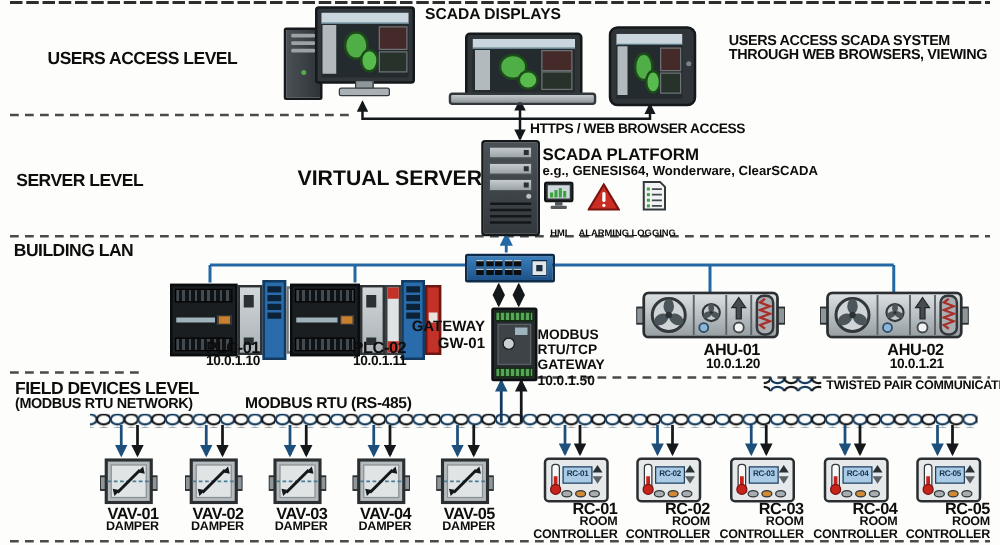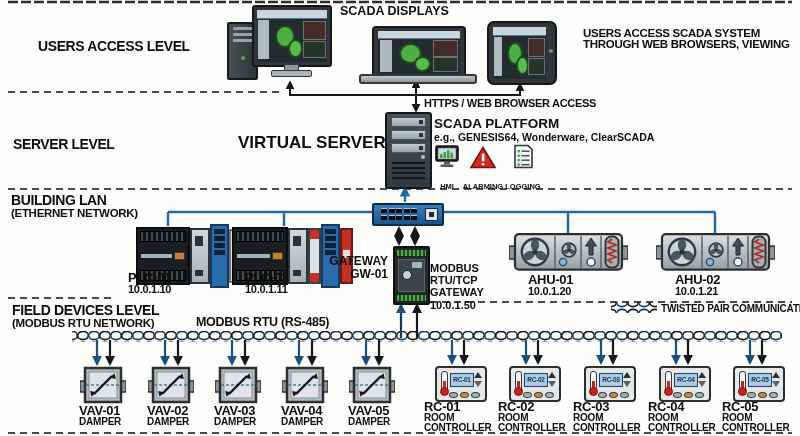--- a/index.html
+++ b/index.html
@@ -78,21 +78,21 @@
   .rc .thermo{position:absolute;left:4px;top:3px;width:5px;height:19px;background:#f7f8f8;border:1.2px solid #33383c;border-radius:3px}
   .rc .thermo i{position:absolute;left:1px;right:1px;bottom:1px;height:9px;background:#c6231d}
   .rc .bulb{position:absolute;left:3px;top:19px;width:7px;height:7px;border-radius:50%;background:#c6231d;border:1.2px solid #7a120e}
   .rc .lcd{position:absolute;left:13px;top:5px;width:22px;height:12px;background:#a9cbe6;border:1.5px solid #27415c;
            font-size:6.5px;font-weight:bold;color:#16304a;text-align:center;line-height:12px;letter-spacing:-0.3px}
   .rc .tri-u{position:absolute;right:3px;top:4px;width:0;height:0;border-left:4px solid transparent;border-right:4px solid transparent;border-bottom:6px solid #2b3033}
   .rc .tri-d{position:absolute;right:3px;top:13px;width:0;height:0;border-left:4px solid transparent;border-right:4px solid transparent;border-top:6px solid #5a6165}
   .rc .btns{position:absolute;left:12px;bottom:2px;display:flex;gap:2px}
   .rc .btns i{width:7px;height:4px;border-radius:50%;border:1px solid #33383c;background:#a8adb0}
   .rc .btns i.o{background:#cf8a33}
-  .dev-label{position:absolute;z-index:2;text-align:left;line-height:1.02}
+  .dev-label{position:absolute;z-index:2;text-align:right;line-height:1.02}
   .dev-label .nm{font-size:13px;font-weight:bold;letter-spacing:-0.3px}
   .dev-label .ip{font-size:11px;font-weight:bold;letter-spacing:-0.3px}
   .dev-label .tp{font-size:10px;font-weight:bold;letter-spacing:-0.2px}
 </style>
 </head>
 <body>
 
 <div id="stage">
 
   <svg id="wires" width="800" height="436">
@@ -211,21 +211,20 @@
         <line x1="14" y1="29" x2="32" y2="11" stroke="#15181a" stroke-width="2.4"></line>
         <polygon points="34.5,8.2 35.8,14 29.8,12.8" fill="#15181a"></polygon>
         <polygon points="11.5,31.8 10.2,26 16.2,27.2" fill="#15181a"></polygon>
       </symbol>
     </defs>
   </svg>
 
   <div class="abs lvl" style="left:38px;top:38px">USERS ACCESS LEVEL</div>
   <div class="abs lvl" style="left:13px;top:136px">SERVER LEVEL</div>
   <div class="abs lvl" style="left:11px;top:192px">BUILDING LAN</div>
-  <div class="abs lvl-sub" style="left:11px;top:207px">(ETHERNET NETWORK)</div>
   <div class="abs lvl" style="left:12px;top:302px">FIELD DEVICES LEVEL</div>
   <div class="abs lvl-sub" style="left:12px;top:317px">(MODBUS RTU NETWORK)</div>
 
   <div class="abs b ctr" style="left:340px;top:4px;width:130px;font-size:12.5px">SCADA DISPLAYS</div>
 
   <div class="abs tower">
     <div class="slot"></div>
       <div class="slot"></div>
       <div class="slot"></div>
       <div class="pwr"></div>

